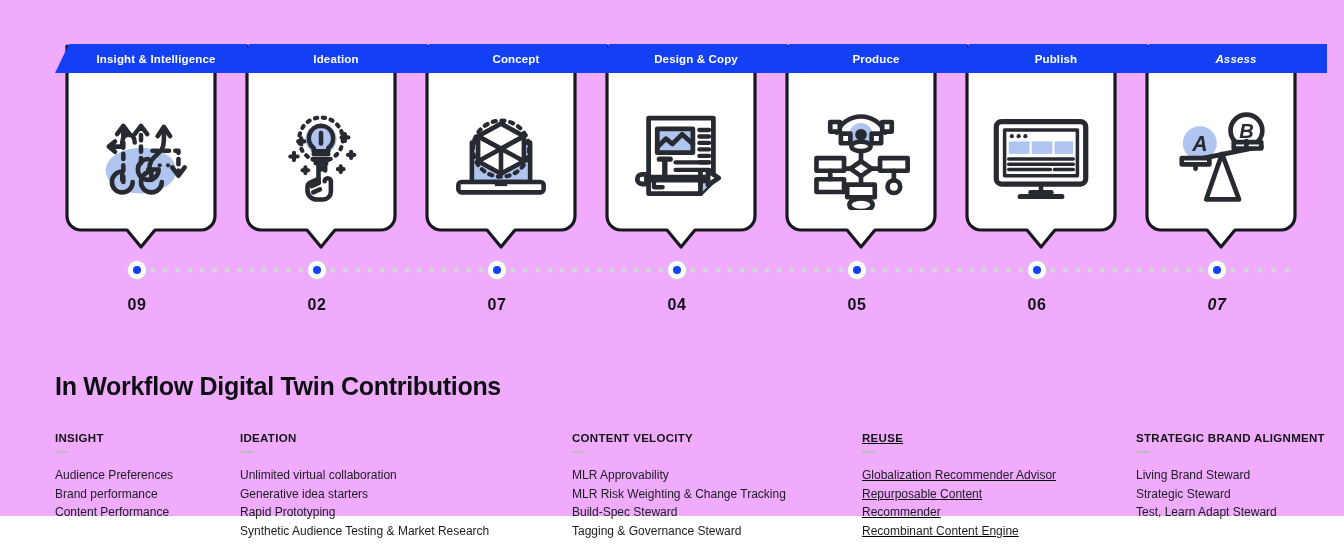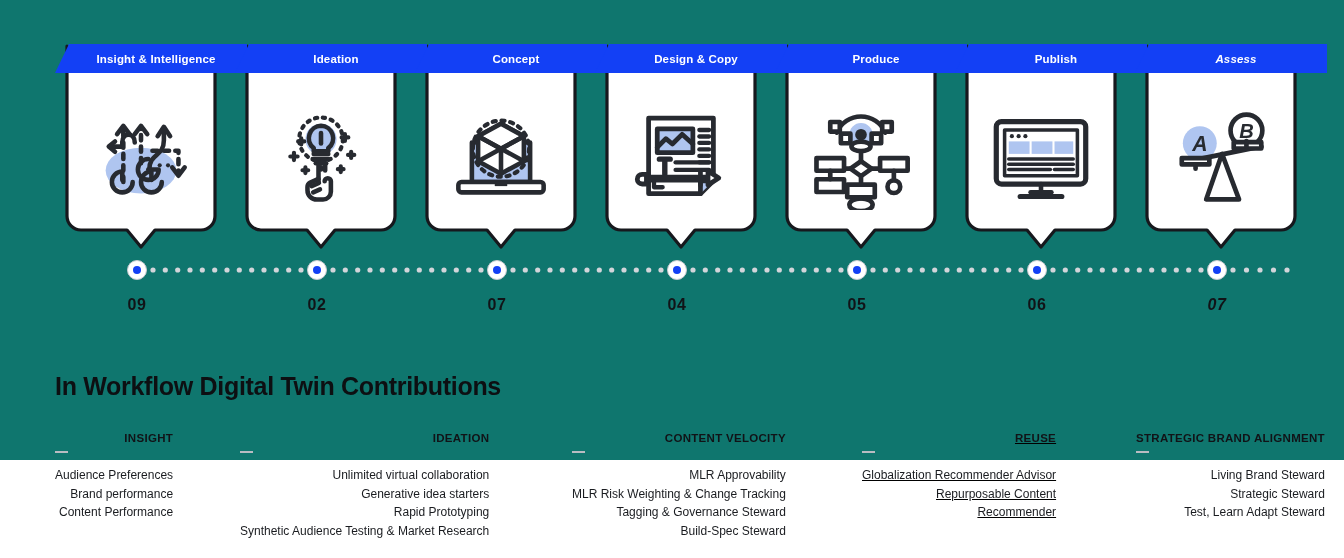--- a/index.html
+++ b/index.html
@@ -3,21 +3,21 @@
 <meta charset="utf-8">
 <style>
   * { box-sizing: border-box; margin: 0; padding: 0; }
   html, body {
     width: 1344px; height: 558px;
     background: #ffffff;
     font-family: "Liberation Sans", sans-serif;
     overflow: hidden;
   }
 
-  #root { position: relative; width: 1344px; height: 460px; background:#0f766e; }
+  #root { position: relative; width: 1344px; height: 516px; background:#f0abfc; }
 
   
   #stages {
     position: absolute;
     left: 0; top: 0;
     width: 1344px; height: 330px;
   }
   .stage {
     position: absolute;
     top: 44px;
@@ -92,21 +92,21 @@
   #rail {
     position: absolute;
     left: 0; top: 0; width: 1344px; height: 330px;
     pointer-events: none;
   }
 
   
   #lower {
     position: absolute;
     left: 0; top: 340px;
-    width: 1344px; height: 218px; text-align: right;
+    width: 1344px; height: 218px;
   }
   #section-title {
     position: absolute;
     left: 55px; top: 32px;
     font-size: 25px;
     font-weight: bold;
     color: #0d0f12;
     letter-spacing: -0.3px;
   }
   .col {
@@ -546,29 +546,30 @@
     <div class="col-item">Unlimited virtual collaboration</div>
           <div class="col-item">Generative idea starters</div>
           <div class="col-item">Rapid Prototyping</div>
           <div class="col-item">Synthetic Audience Testing &amp; Market Research</div>
   </div>
         <div class="col" style="left: 572px;">
     <div class="col-title">CONTENT VELOCITY</div>
     <div class="col-rule"></div>
     <div class="col-item">MLR Approvability</div>
           <div class="col-item">MLR Risk Weighting &amp; Change Tracking</div>
+          <div class="col-item">Build-Spec Steward</div>
           <div class="col-item">Tagging &amp; Governance Steward</div>
-          <div class="col-item">Build-Spec Steward</div>
   </div>
         <div class="col" style="left: 862px; text-decoration: underline;">
     <div class="col-title">REUSE</div>
     <div class="col-rule"></div>
     <div class="col-item">Globalization Recommender Advisor</div>
           <div class="col-item">Repurposable Content</div>
           <div class="col-item">Recommender</div>
+          <div class="col-item">Recombinant Content Engine</div>
   </div>
         <div class="col" style="left: 1136px;">
     <div class="col-title">STRATEGIC BRAND ALIGNMENT</div>
     <div class="col-rule"></div>
     <div class="col-item">Living Brand Steward</div>
           <div class="col-item">Strategic Steward</div>
           <div class="col-item">Test, Learn Adapt Steward</div>
   </div>
       </div>
   </div>

